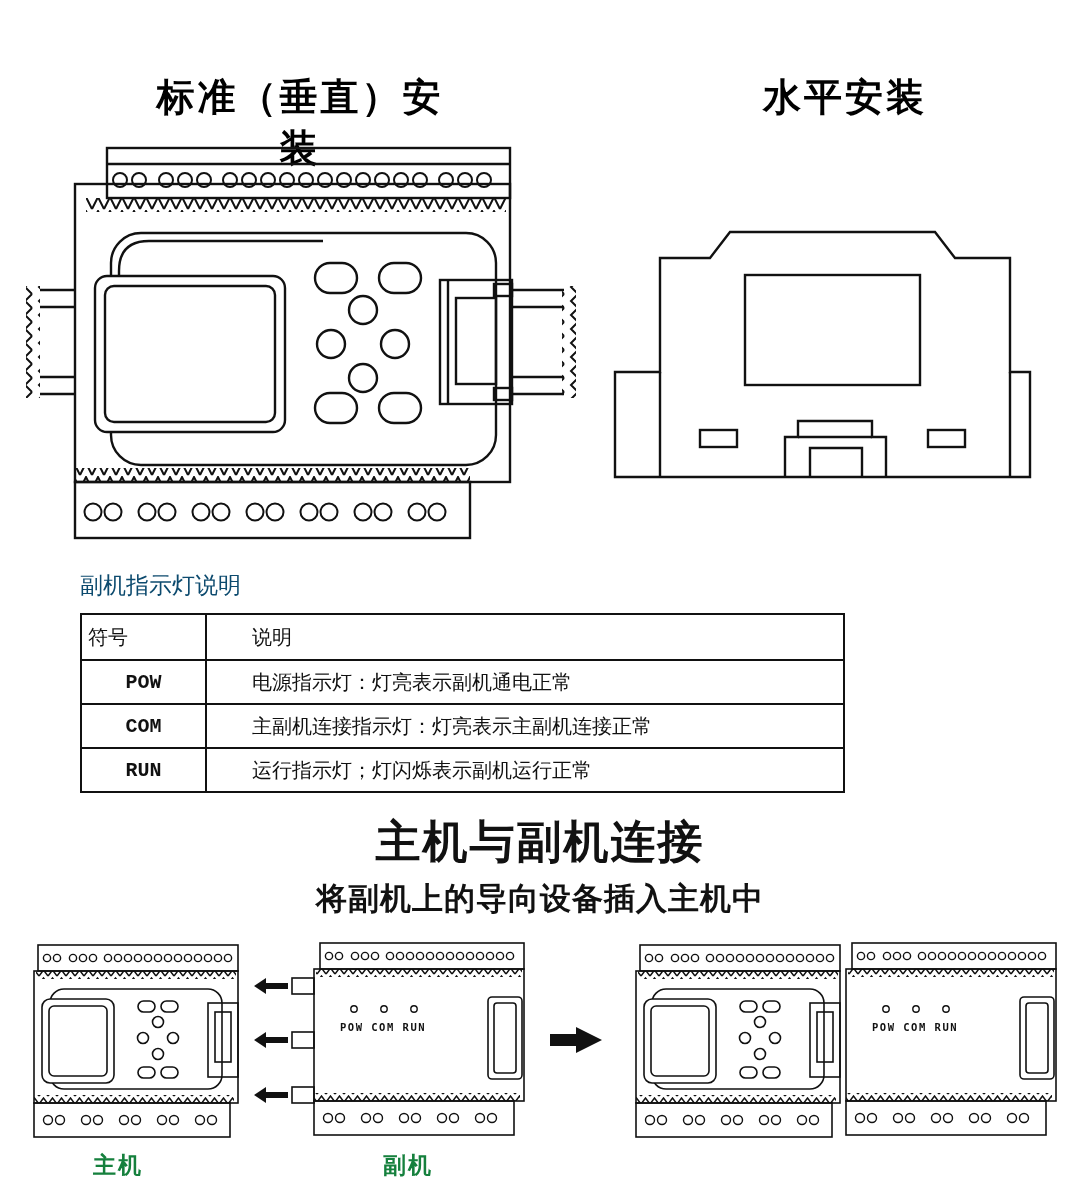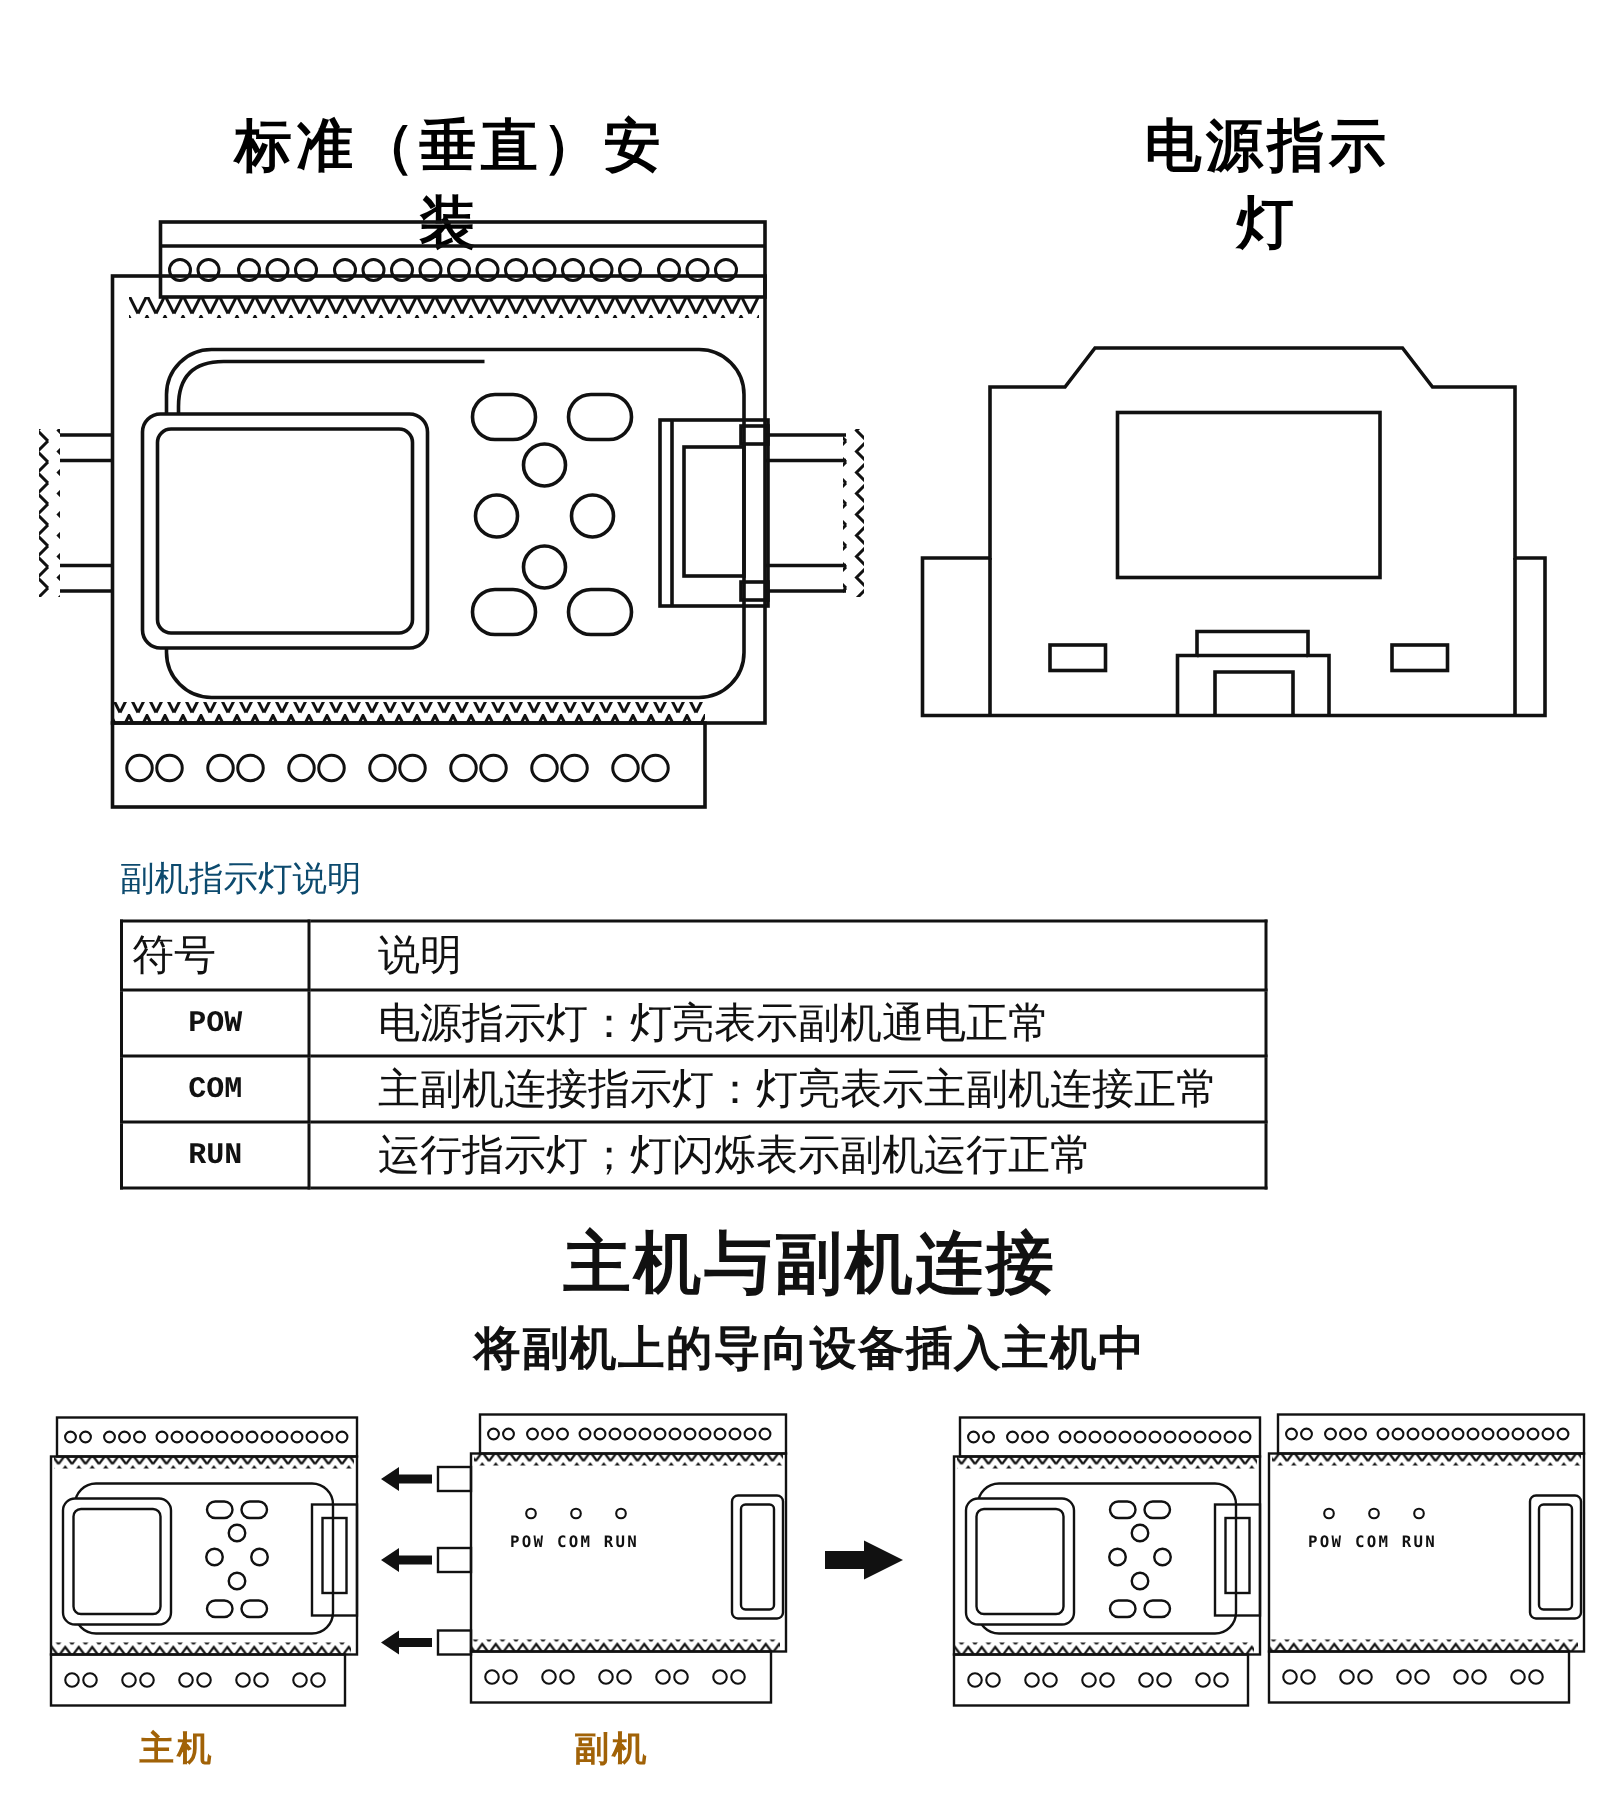--- a/index.html
+++ b/index.html
@@ -2,38 +2,38 @@
 <html><head>
 <meta charset="utf-8">
 <style>
   html,body{margin:0;padding:0;background:#ffffff;}
   .canvas{position:relative;width:1080px;height:1198px;background:#ffffff;overflow:hidden;
           font-family:"Liberation Sans", sans-serif;color:#111;}
   .abs{position:absolute;}
   .fig-title{font-family:"DejaVu Serif", serif;font-weight:700;font-size:38px;letter-spacing:3px;text-align:center;color:#000;}
   .sec-heading{font-size:23px;color:#0c4a6e;}
   .ind-table{border-collapse:collapse;width:765px;table-layout:fixed;}
-  .ind-table td{border:2px solid #111;font-size:28px;color:#111;height:38px;padding:2px 6px;vertical-align:middle;}
+  .ind-table td{border:2px solid #111;font-size:20px;color:#111;height:38px;padding:2px 6px;vertical-align:middle;}
   .ind-table .col-sym{width:125px;text-align:center;}
   .ind-table td.sym{font-family:Liberation Mono, monospace;font-weight:700;font-size:20px;text-align:center;}
   .ind-table td.desc{padding-left:45px;}
   .ind-table tr.hdr td{height:40px;}
   .ind-table tr.hdr td.desc{font-weight:400;}
   .big-title{width:1080px;text-align:center;font-size:45px;font-weight:700;letter-spacing:2px;color:#111;}
   .sub-title{width:1080px;text-align:center;font-size:31px;font-weight:700;letter-spacing:1px;color:#111;}
-  .mod-label{font-size:23px;font-weight:700;color:#a16207;letter-spacing:2px;}
+  .mod-label{font-size:23px;font-weight:700;color:#15803d;letter-spacing:2px;}
   svg{display:block;}
 </style>
 </head>
 <body>
 
 <div class="canvas">
 
   <div class="abs fig-title" style="left:140px;top:72px;width:320px;">标准（垂直）安装</div>
-  <div class="abs fig-title" style="left:745px;top:72px;width:200px;">电源指示灯</div>
+  <div class="abs fig-title" style="left:745px;top:72px;width:200px;">水平安装</div>
 
   <svg class="abs" style="left:8px;top:140px;" width="575" height="405" viewBox="0 0 575 405">
     <defs>
       <pattern id="zz14" width="12" height="14" patternUnits="userSpaceOnUse">
         <path d="M0,13 L6,1 L12,13" fill="none" stroke="#111" stroke-width="2"></path>
       </pattern>
       <pattern id="zzv" width="14" height="14" patternUnits="userSpaceOnUse">
         <path d="M10,0 L3,7 L10,14" fill="none" stroke="#111" stroke-width="2"></path>
       </pattern>
     </defs>

